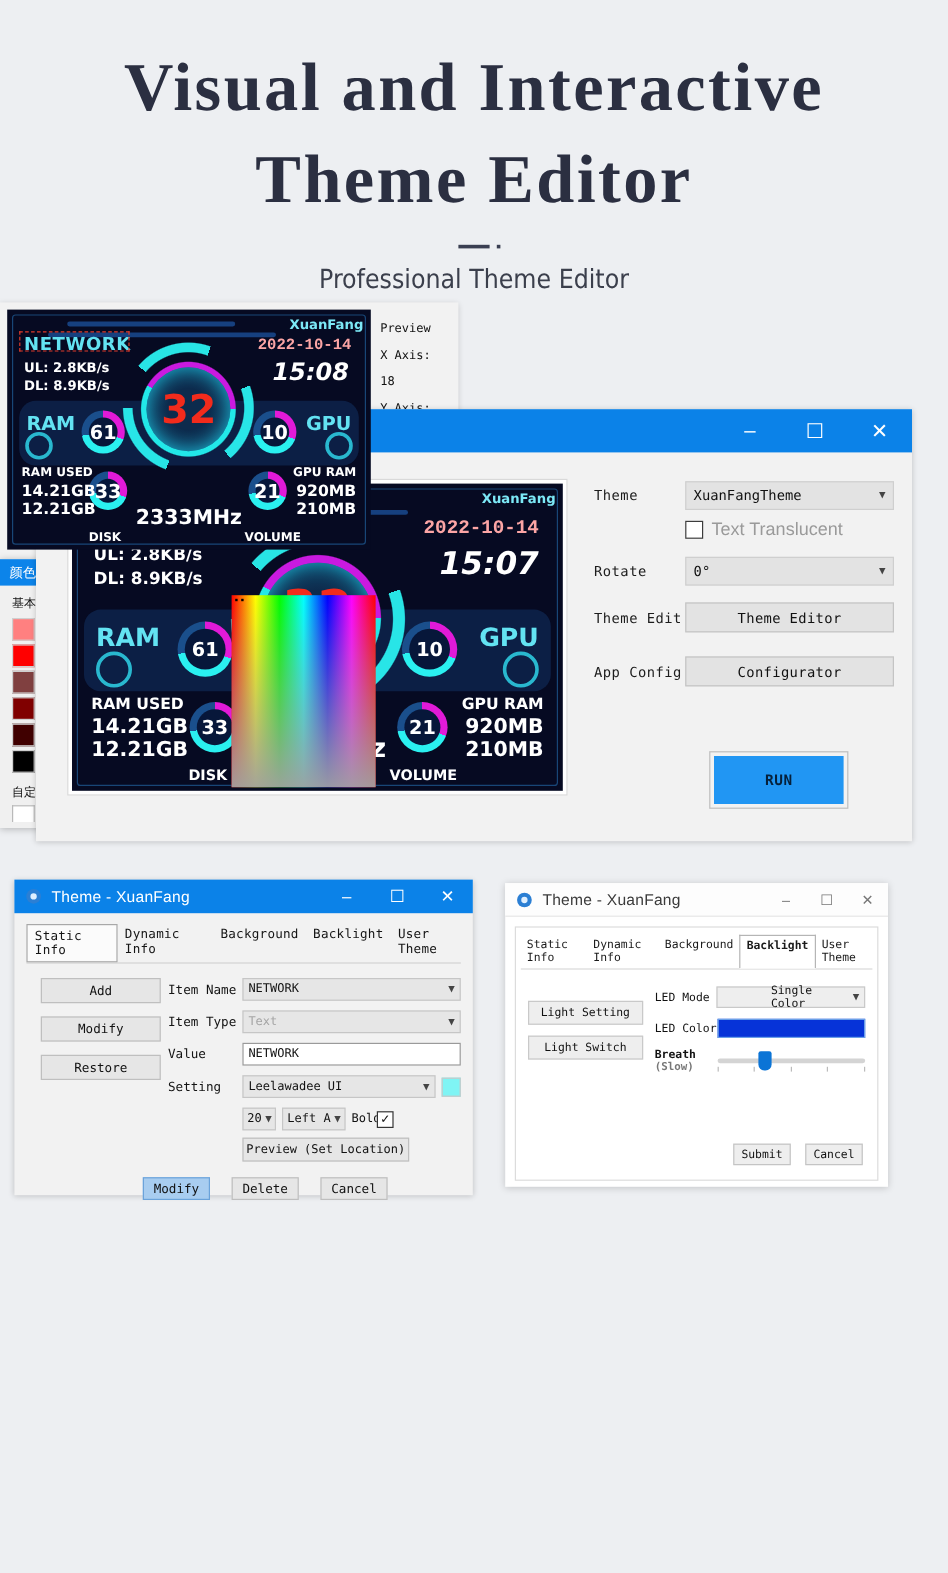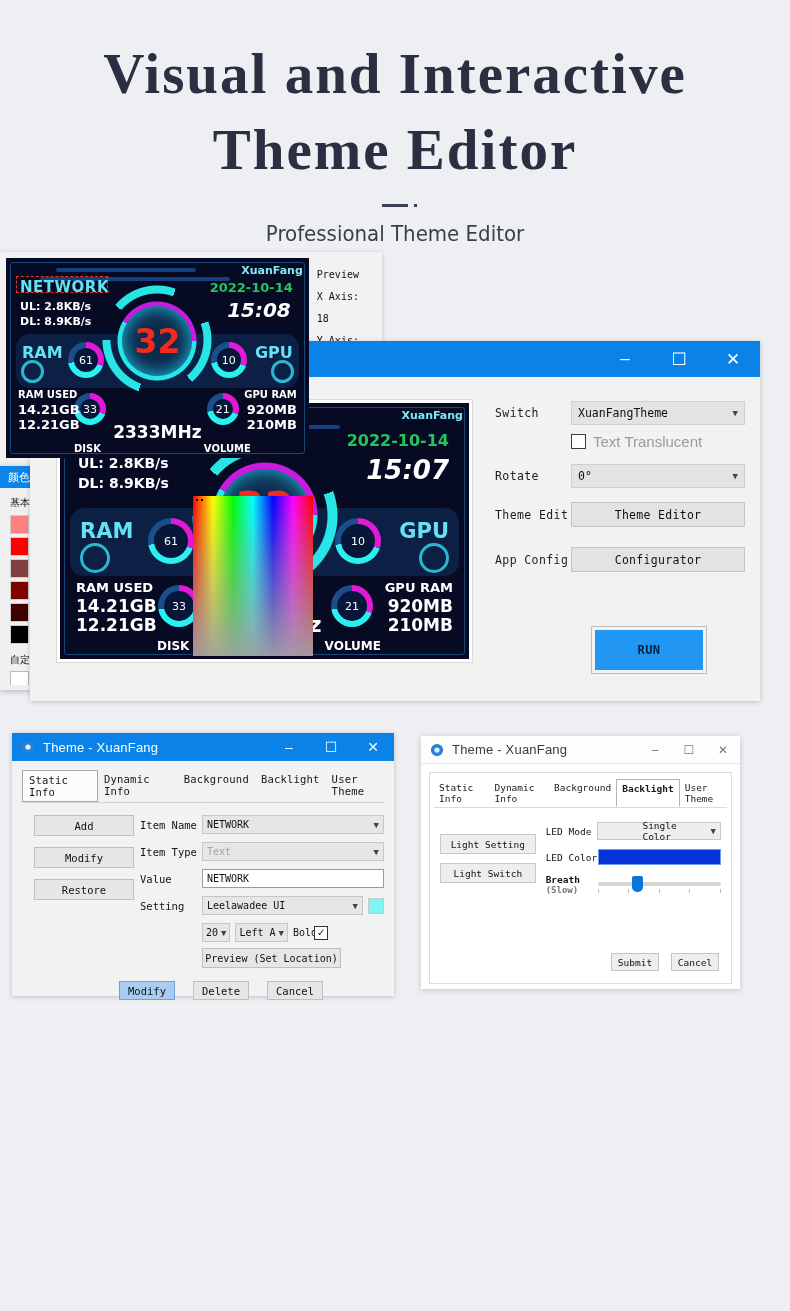--- a/index.html
+++ b/index.html
@@ -71,21 +71,21 @@
     content:""; position:absolute; inset:4px;
     border:1px solid rgba(40,120,190,.55);
     border-radius:3px;
   }
   .hud .bar { position:absolute; background:#16407f; height:4px; border-radius:2px; }
   .hud-brand { position:absolute; right:6px; top:6px; font-size:11px; font-weight:bold; color:#7ce8f6;}
   .hud-t { position:absolute; font-weight:bold; }
   .net-title { left:18px; top:25px; font-size:20px; color:#63e3f2; letter-spacing:.5px;}
   .net-ul { left:18px; top:52px; font-size:14px; color:#ffffff;}
   .net-dl { left:18px; top:72px; font-size:14px; color:#ffffff;}
-  .hud-date { right:20px; top:28px; font-size:16px; color:#22c55e;}
+  .hud-date { right:20px; top:28px; font-size:16px; color:#fca5a5;font-family:Liberation Mono, monospace;}
   .hud-time { right:20px; top:52px; font-size:26px; color:#ffffff;font-style:italic;}
   .lbl-ram { left:20px; top:116px; font-size:21px; color:#63e3f2;}
   .lbl-gpu { right:20px; top:116px; font-size:21px; color:#63e3f2;}
   .ram-used { left:16px; top:177px; font-size:13px; color:#ffffff;}
   .ram-v1 { left:16px; top:193px; font-size:17px; color:#ffffff;}
   .ram-v2 { left:16px; top:212px; font-size:17px; color:#ffffff;}
   .gpu-ram { right:16px; top:177px; font-size:13px; color:#ffffff; text-align:right;}
   .gpu-v1 { right:16px; top:193px; font-size:17px; color:#ffffff;}
   .gpu-v2 { right:16px; top:212px; font-size:17px; color:#ffffff;}
   .lbl-disk { left:97px; bottom:6px; font-size:12px; color:#ffffff;}
@@ -125,21 +125,21 @@
   }
   .gauge { position:absolute; border-radius:50%;
     background: conic-gradient(#e11ad8 0deg 110deg, #2af0f0 110deg 260deg, #1a4f8c 260deg 360deg);
     display:flex; align-items:center; justify-content:center;
   }
   .gauge:after {
     content:""; position:absolute; border-radius:50%;
     background:#07173a; inset:6px;
   }
   .gauge span {
-    position:relative; z-index:2; font-size:11px; font-weight:normal; color:#fff;
+    position:relative; z-index:2; font-size:16px; font-weight:bold; color:#fff;
   }
   .g-ram { left:88px; top:115px; width:46px; height:46px; }
   .g-gpu { right:88px; top:115px; width:46px; height:46px; }
   .g-disk { left:98px; top:182px; width:42px; height:42px; }
   .g-vol { right:96px; top:182px; width:42px; height:42px;text-align:right; }
   .cog { position:absolute; width:30px; height:30px; border-radius:50%;
     border:3px solid #2fd3e8; opacity:.85;}
   .cog-l { left:20px; top:140px; }
   .cog-r { right:20px; top:140px; }
 
@@ -365,21 +365,21 @@
         <div class="hud-t gpu-v1">920MB</div>
         <div class="hud-t gpu-v2">210MB</div>
         <div class="hud-t lbl-disk">DISK</div>
         <div class="hud-t lbl-vol">VOLUME</div>
         <div class="hud-t mhz">2333MHz</div>
       </div>
     </div>
 
     <div class="ctrl">
       <div class="ctrl-row">
-        <div class="ctrl-lbl">Switch</div>
+        <div class="ctrl-lbl">Theme</div>
         <div class="combo">
           <span class="cv">XuanFangTheme</span>
           <span class="chev">▼</span>
         </div>
       </div>
       <div class="cbrow">
         <div class="cbbox"></div>
         <div class="cbtxt">Text Translucent</div>
       </div>
       <div class="ctrl-row">

